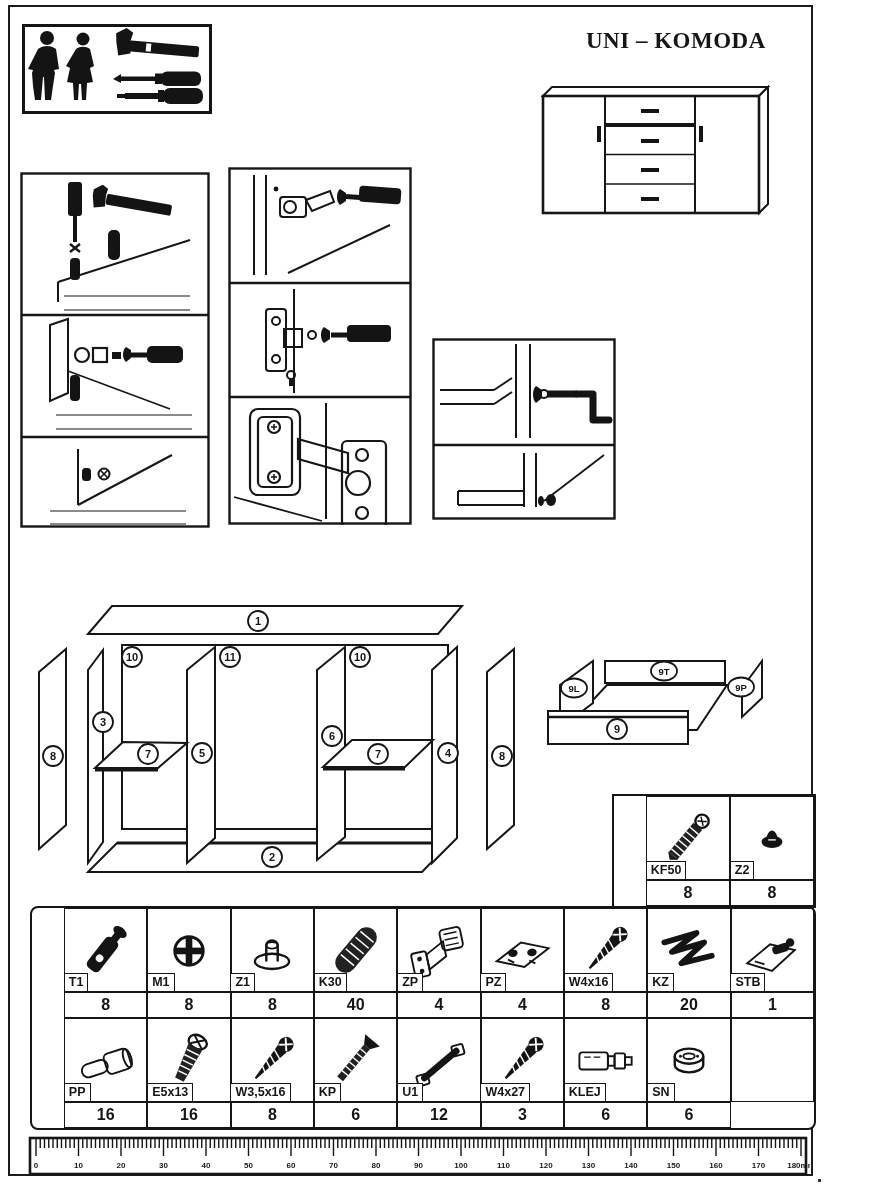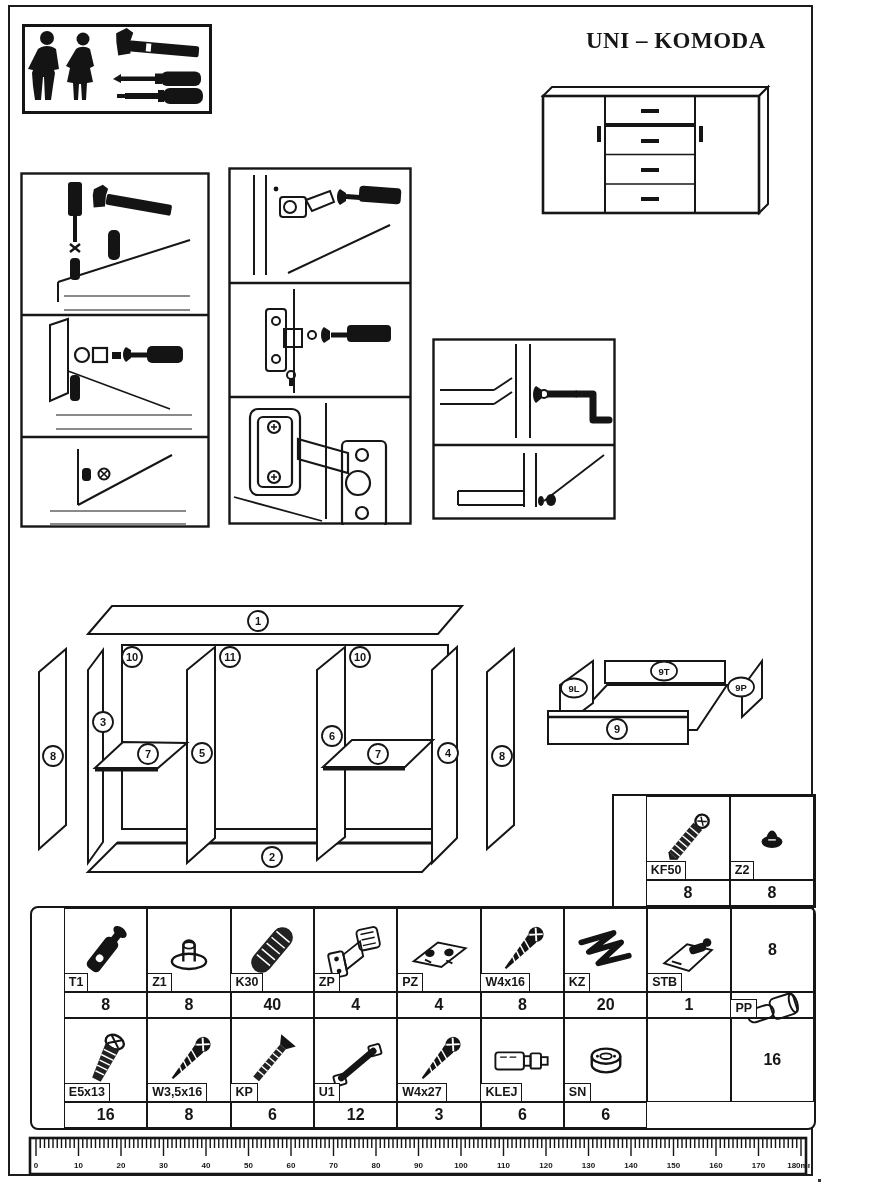--- a/index.html
+++ b/index.html
@@ -334,20 +334,29 @@
             <ellipse cx="40" cy="6" rx="8" ry="5" fill="#141414"></ellipse>
             <rect x="36" y="8" width="8" height="9" fill="#141414"></rect>
             <rect x="32" y="16" width="16" height="40" rx="5" fill="#141414"></rect>
             <circle cx="40" cy="41" r="4" fill="#fff"></circle>
           </g>
         </svg>
         <span class="tab">T1</span>
       </div>
       <div class="icon-cell">
         <svg width="76" height="60" viewBox="0 0 80 60">
+          <circle cx="40" cy="31" r="15" fill="none" stroke="#141414" stroke-width="3"></circle>
+          <rect x="36.5" y="17" width="7" height="28" fill="#141414"></rect>
+          <rect x="26" y="27.5" width="28" height="7" fill="#141414"></rect>
+          <path d="M51 21 a15 15 0 0 1 3 10" stroke="#141414" stroke-width="2" fill="none"></path>
+        </svg>
+        <span class="tab">M1</span>
+      </div>
+      <div class="icon-cell">
+        <svg width="76" height="60" viewBox="0 0 80 60">
           <ellipse cx="40" cy="42" rx="18" ry="8" fill="none" stroke="#141414" stroke-width="2.5"></ellipse>
           <path d="M34 42 v-17 a6 5 0 0 1 12 0 v17" fill="none" stroke="#141414" stroke-width="2.5"></path>
           <ellipse cx="40" cy="25" rx="6" ry="3.5" fill="none" stroke="#141414" stroke-width="2"></ellipse>
         </svg>
         <span class="tab">Z1</span>
       </div>
       <div class="icon-cell">
         <svg width="76" height="60" viewBox="0 0 80 60">
           <g transform="rotate(40 40 30)">
             <rect x="29" y="2" width="22" height="56" rx="11" fill="#222"></rect>

